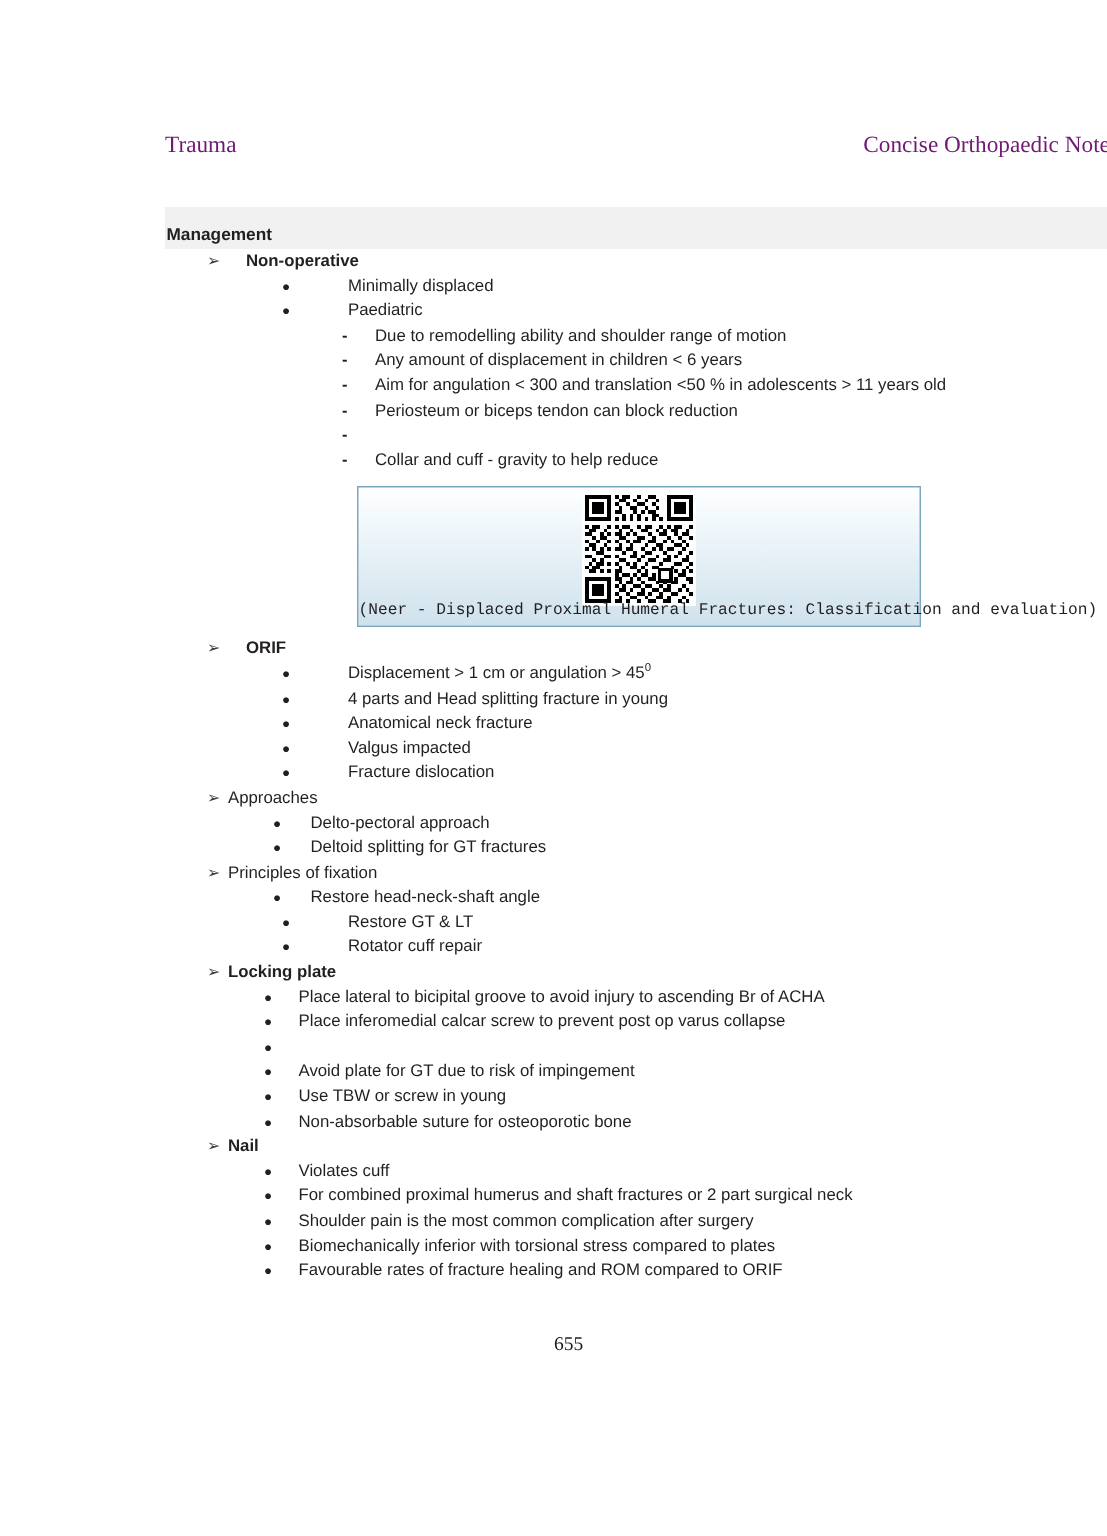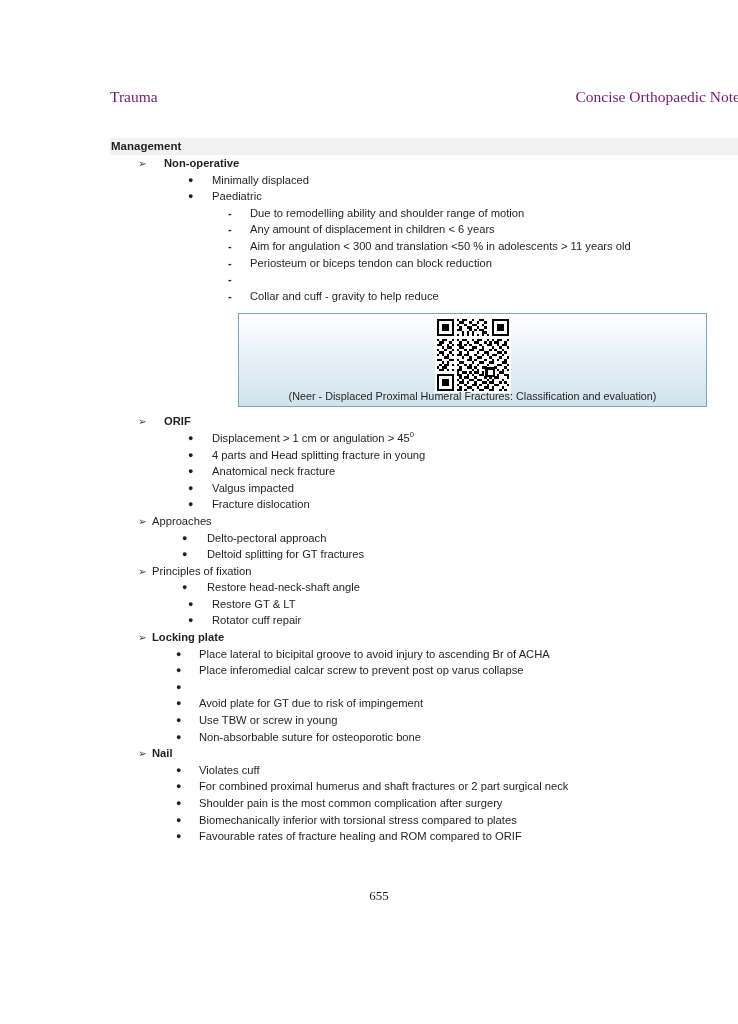--- a/index.html
+++ b/index.html
@@ -51,21 +51,21 @@
     top: 138px;
     left: 110px;
     width: 628px;
   }
 
   .section-band {
     background: #f1f1f1;
     font-weight: bold;
     font-size: 11.5px;
     line-height: 15px;
-    padding: 1px 0 1px 1px;
+    padding: 12px 0 1px 1px;
     color: #231f20;
     width: 628px;
     box-sizing: border-box;
   }
 
   
   .row {
     display: flex;
     align-items: flex-start;
     font-size: 11.2px;
@@ -94,21 +94,21 @@
   
   .lvl2 { padding-left: 72px; }
   .lvl2 .marker {
     width: 9px;
     font-size: 9px;
     line-height: 16.6px;
     color: #231f20;
   }
   .lvl2 .txt { margin-left: 16px; }
   .lvl2.shift { padding-left: 78px; }
-  .lvl2.shift .txt { margin-left: 15px; }
+  .lvl2.shift .txt { margin-left: 35px; }
   .lvl2.tight { padding-left: 66px; }
   .lvl2.tight .txt { margin-left: 14px; }
 
   
   .lvl3 { padding-left: 118px; }
   .lvl3 .marker {
     width: 8px;
     font-weight: bold;
     font-size: 11px;
     line-height: 16.6px;
@@ -117,26 +117,27 @@
 
   sup.deg {
     font-size: 7.6px;
     vertical-align: super;
     line-height: 0;
   }
 
   
   .qr-box {
     margin: 9px 0 6px 128px;
-    width: 469px;
+    width: 376px;
     height: 94px;
     box-sizing: border-box;
     border: 1px solid #7aa8bf;
     background: linear-gradient(to bottom, #ffffff 0%, #f3f9fc 22%, #dceaf2 72%, #cfe2ed 100%);
     position: relative;
+    font-family: Liberation Mono, monospace;
   }
   .qr-img {
     position: absolute;
     left: 50%;
     transform: translateX(-50%);
     top: 3px;
     width: 72px;
     height: 72px;
     background: #ffffff;
     padding: 2px;

